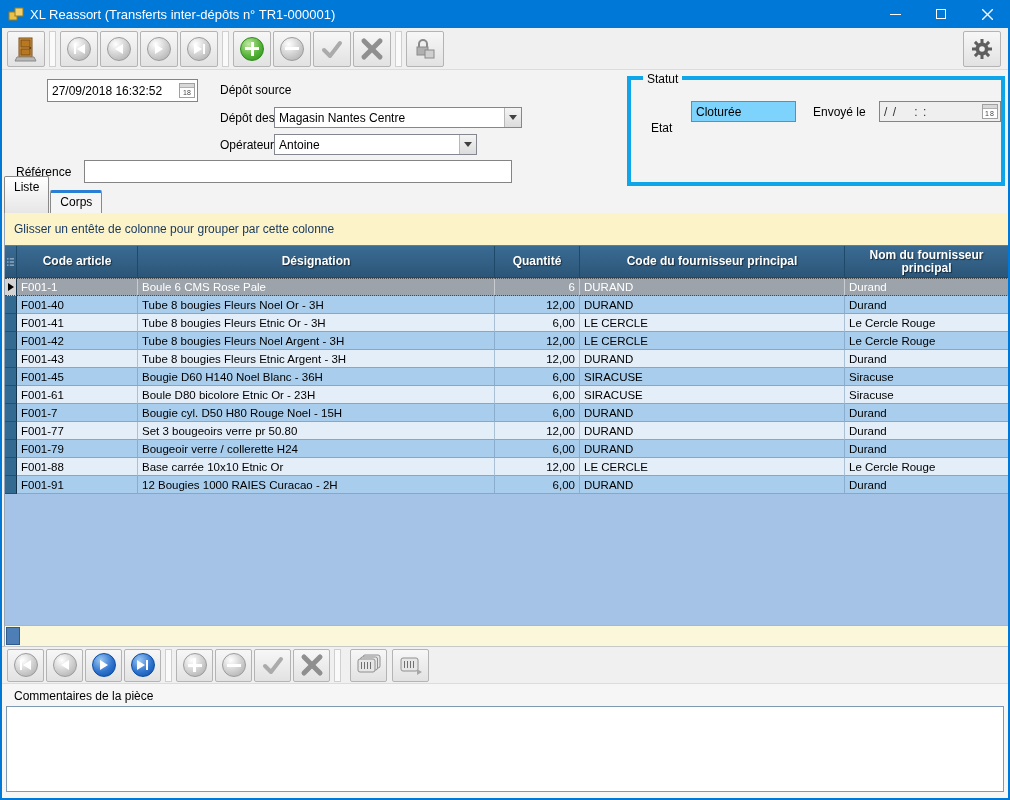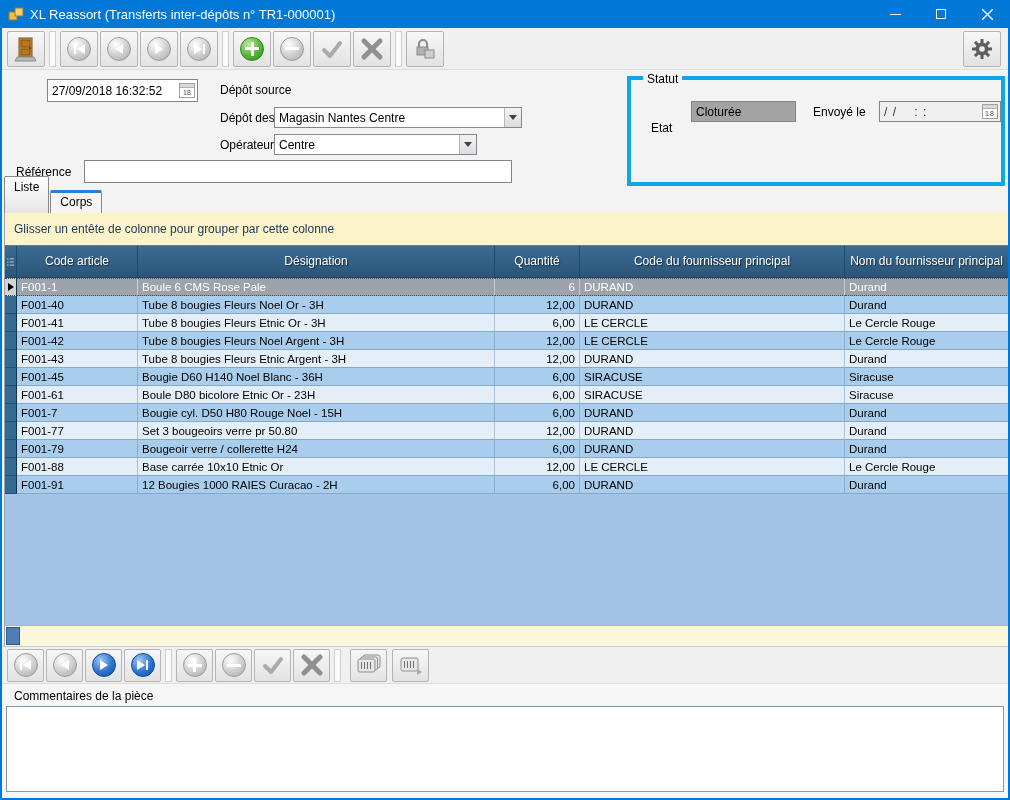--- a/index.html
+++ b/index.html
@@ -42,33 +42,33 @@
   .flabel { position:absolute; white-space:nowrap; }
   .field { position:absolute; background:#fff; border:1px solid #848484; display:flex; align-items:center; font-size:12px; padding-left:4px; }
   .calicon { margin-left:auto; margin-right:2px; width:16px; height:15px; border:1px solid #a0a0a0; background:#fff; font-size:7px; display:flex; flex-direction:column; align-items:center; flex:0 0 auto; }
   .calicon .caltop { width:100%; height:4px; background:#d8d8d8; border-bottom:1px solid #b0b0b0; }
   .calicon .calnum { line-height:9px; color:#444; }
   .combo { position:absolute; background:#fff; border:1px solid #848790; display:flex; align-items:center; font-size:12px; padding-left:4px; }
   .combo .drop { margin-left:auto; width:17px; height:100%; background:linear-gradient(#f4f4f4,#dcdcdc); border-left:1px solid #b8b8b8; display:flex; align-items:center; justify-content:center; }
   .darr { width:0; height:0; border-left:4px solid transparent; border-right:4px solid transparent; border-top:5px solid #404040; }
   .statutbox { position:absolute; left:625px; top:6px; width:378px; height:110px; border:4px solid #0ea5e9; }
   .statutbox .boxlabel { position:absolute; top:-8px; left:12px; background:#f3f3f3; padding:0 4px; font-size:12px; }
-  .field.ro { background:#a3a3a3; }
+  .field.ro { background:#7dd3fc; }
   .field.disabled { background:#efefef; color:#333; letter-spacing:1px; white-space:pre; }
 
   
   .tabrow { position:absolute; top:190px; left:2px; height:23px; display:flex; align-items:flex-end; }
   .tab { font-size:12px; padding:3px 9px 3px 9px; background:linear-gradient(#ffffff,#e6e6e6); border:1px solid #898989; border-bottom:none; border-radius:2px 2px 0 0; margin-right:1px; height:37px; }
   .tab.active { background:#f5f5f5; border-top:3px solid #2a7fd4; height:23px; padding-top:2px; position:relative; z-index:2; }
 
   
   .content { position:absolute; top:213px; left:2px; width:1006px; height:433px; border-left:1px solid #94a6b8; border-right:1px solid #94a6b8; background:#a5c3e7; }
   .grouphint { height:33px; background:#fcf3c8; border-bottom:1px solid #6a7a8a; display:flex; align-items:center; padding-left:9px; font-size:12px; color:#17375e; }
   .grid { display:grid; grid-template-columns:12px 121px 357px 85px 265px auto; }
-  .thead { height:32px; background:linear-gradient(180deg,#3a6b93,#2b5577); color:#fff; font-weight:normal; font-size:12px; }
+  .thead { height:32px; background:linear-gradient(180deg,#3a6b93,#2b5577); color:#fff; font-weight:bold; font-size:12px; }
   .thead .hcell { border-right:1px solid #1f4968; border-bottom:1px solid #1f4968; display:flex; align-items:center; justify-content:center; text-align:center; line-height:13px; text-shadow:1px 1px 1px rgba(0,0,0,.55); padding:0 2px; }
   .trow { height:18px; font-size:11.5px; color:#000; }
   .trow .cell { border-right:1px solid rgba(100,135,168,.45); border-bottom:1px solid #86a8c6; display:flex; align-items:center; padding:0 4px; overflow:hidden; white-space:nowrap; }
   .trow .cell.num { justify-content:flex-end; }
   .trow.light { background:#e4eef9; }
   .trow.dark { background:#a9cdec; }
   .trow.sel { background:#9ca3ab; color:#fff; }
   .trow.sel .cell { border-top:1px dotted #4a4a4a; border-bottom:1px dotted #4a4a4a; border-right:1px solid rgba(255,255,255,.45); }
   .gut { background:#336a91; border-right:1px solid #14324a; border-bottom:1px solid #27506e; display:flex; align-items:center; justify-content:center; }
   .trow.sel .gut { background:#d4d4d4; border-top:1px dotted #4a4a4a; border-bottom:1px dotted #4a4a4a; }
@@ -210,21 +210,21 @@
     <span class="flabel" style="left:218px; top:41px;">Dépôt destination</span>
     <div class="combo" style="left:272px; top:37px; width:248px; height:21px;">
       <span>Magasin Nantes Centre</span>
       <span class="drop">
           <span class="darr"></span>
         </span>
     </div>
 
     <span class="flabel" style="left:218px; top:68px;">Opérateur</span>
     <div class="combo" style="left:272px; top:64px; width:203px; height:21px;">
-      <span>Centre</span>
+      <span>Antoine</span>
       <span class="drop">
           <span class="darr"></span>
         </span>
     </div>
 
     <span class="flabel" style="left:14px; top:95px;">Référence</span>
     <input class="field" style="left: 82px; top: 90px; width: 428px; height: 23px;" value="">
 
     <div class="statutbox">
       <span class="boxlabel">Statut</span>

